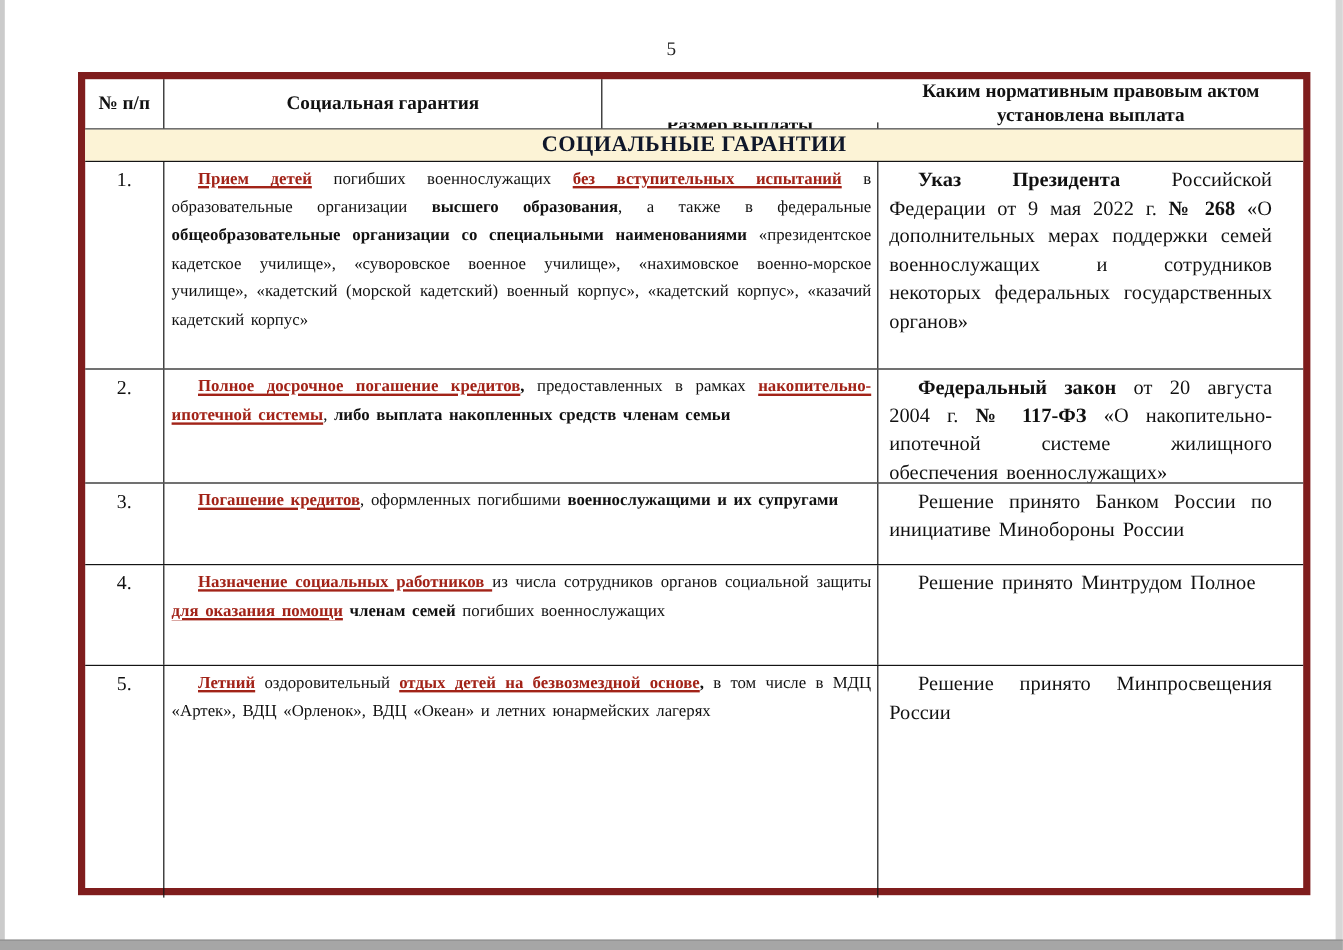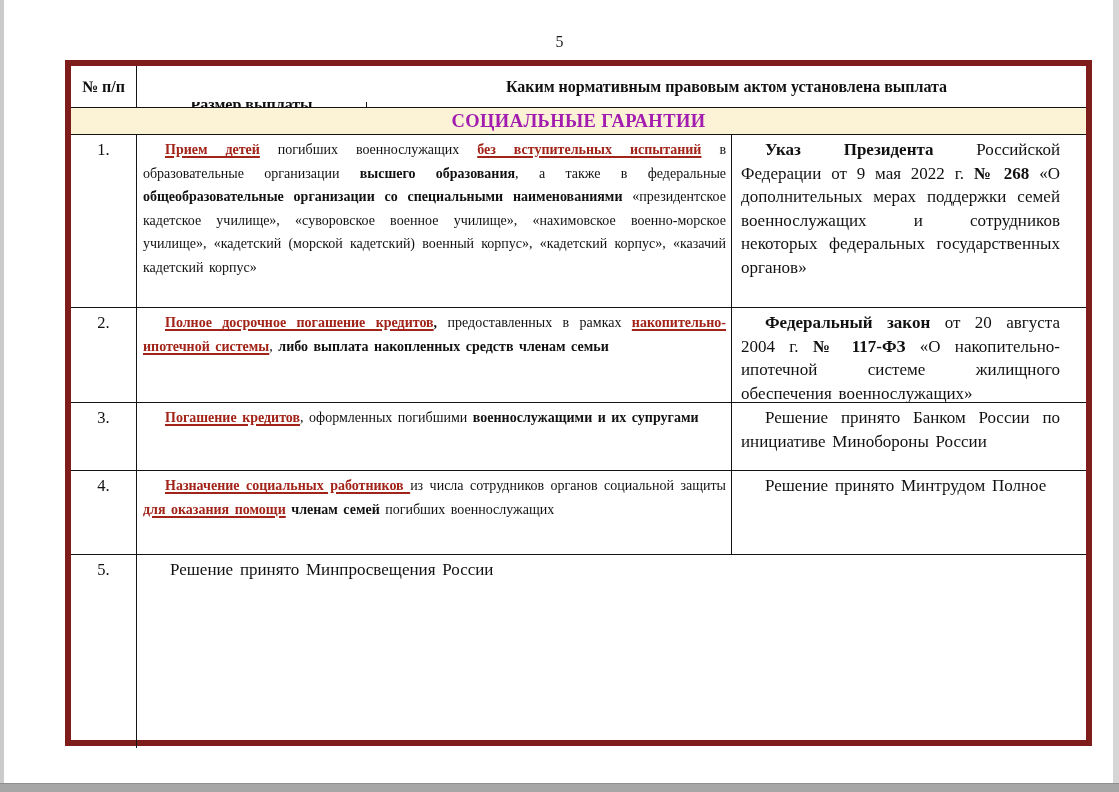--- a/index.html
+++ b/index.html
@@ -37,21 +37,21 @@
   }
   .c1{width:66px;flex:0 0 66px;}
   .c2{width:365px;flex:0 0 365px;}
   .c3{width:230px;flex:0 0 230px;margin-top:36px;}
   .c4{width:360px;flex:1 1 auto;}
 
   
   .row-banner{height:27px;background:var(--banner-bg,#fcf3d6);}
   .banner-cell{
     width:100%;display:flex;align-items:center;justify-content:center;
-    font-weight:bold;font-size:18.5px;letter-spacing:.4px;color:#a21caf;
+    font-weight:bold;font-size:18.5px;letter-spacing:.4px;color:#0f172a;
   }
 
   
   .cell-num{
     width:66px;flex:0 0 66px;text-align:center;
     font-size:16.5px;padding-top:5px;
   }
   .cell-guarantee{
     width:595px;flex:0 0 595px;
     font-size:14px;line-height:23.5px;text-align:justify;
@@ -82,20 +82,21 @@
 <div class="edge edge-left"></div>
 <div class="edge edge-right"></div>
 <div class="edge edge-bottom"></div>
 
 <div class="page-number">5</div>
 
 <div class="doc-table">
 
   <div class="t-row row-header">
     <div class="t-cell hcell c1">№ п/п</div>
+    <div class="t-cell hcell c2">Социальная гарантия</div>
     <div class="t-cell hcell c3">Размер выплаты</div>
     <div class="t-cell hcell c4">Каким нормативным правовым актом установлена выплата</div>
   </div>
 
   <div class="t-row row-banner">
     <div class="banner-cell">СОЦИАЛЬНЫЕ ГАРАНТИИ</div>
   </div>
 
   <div class="t-row row-1">
     <div class="t-cell cell-num">1.</div>
@@ -116,16 +117,17 @@
   </div>
 
   <div class="t-row row-4">
     <div class="t-cell cell-num">4.</div>
     <div class="t-cell cell-guarantee"><span class="seg-redu">Назначение социальных работников </span><span class="seg-normal">из числа сотрудников органов социальной защиты </span><span class="seg-redu">для оказания помощи</span><span class="seg-normal"> </span><span class="seg-bold">членам семей</span><span class="seg-normal"> погибших военнослужащих</span></div>
     <div class="t-cell cell-act"><span class="seg-normal">Решение принято Минтрудом Полное</span></div>
   </div>
 
   <div class="t-row row-5">
     <div class="t-cell cell-num">5.</div>
+    <div class="t-cell cell-guarantee"><span class="seg-redu">Летний</span><span class="seg-normal"> оздоровительный </span><span class="seg-redu">отдых детей на безвозмездной основе</span><span class="seg-bold">,</span><span class="seg-normal"> в том числе в МДЦ «Артек», ВДЦ «Орленок», ВДЦ «Океан» и летних юнармейских лагерях</span></div>
     <div class="t-cell cell-act"><span class="seg-normal">Решение принято Минпросвещения России</span></div>
   </div>
 
 </div>
 
 </body></html>

